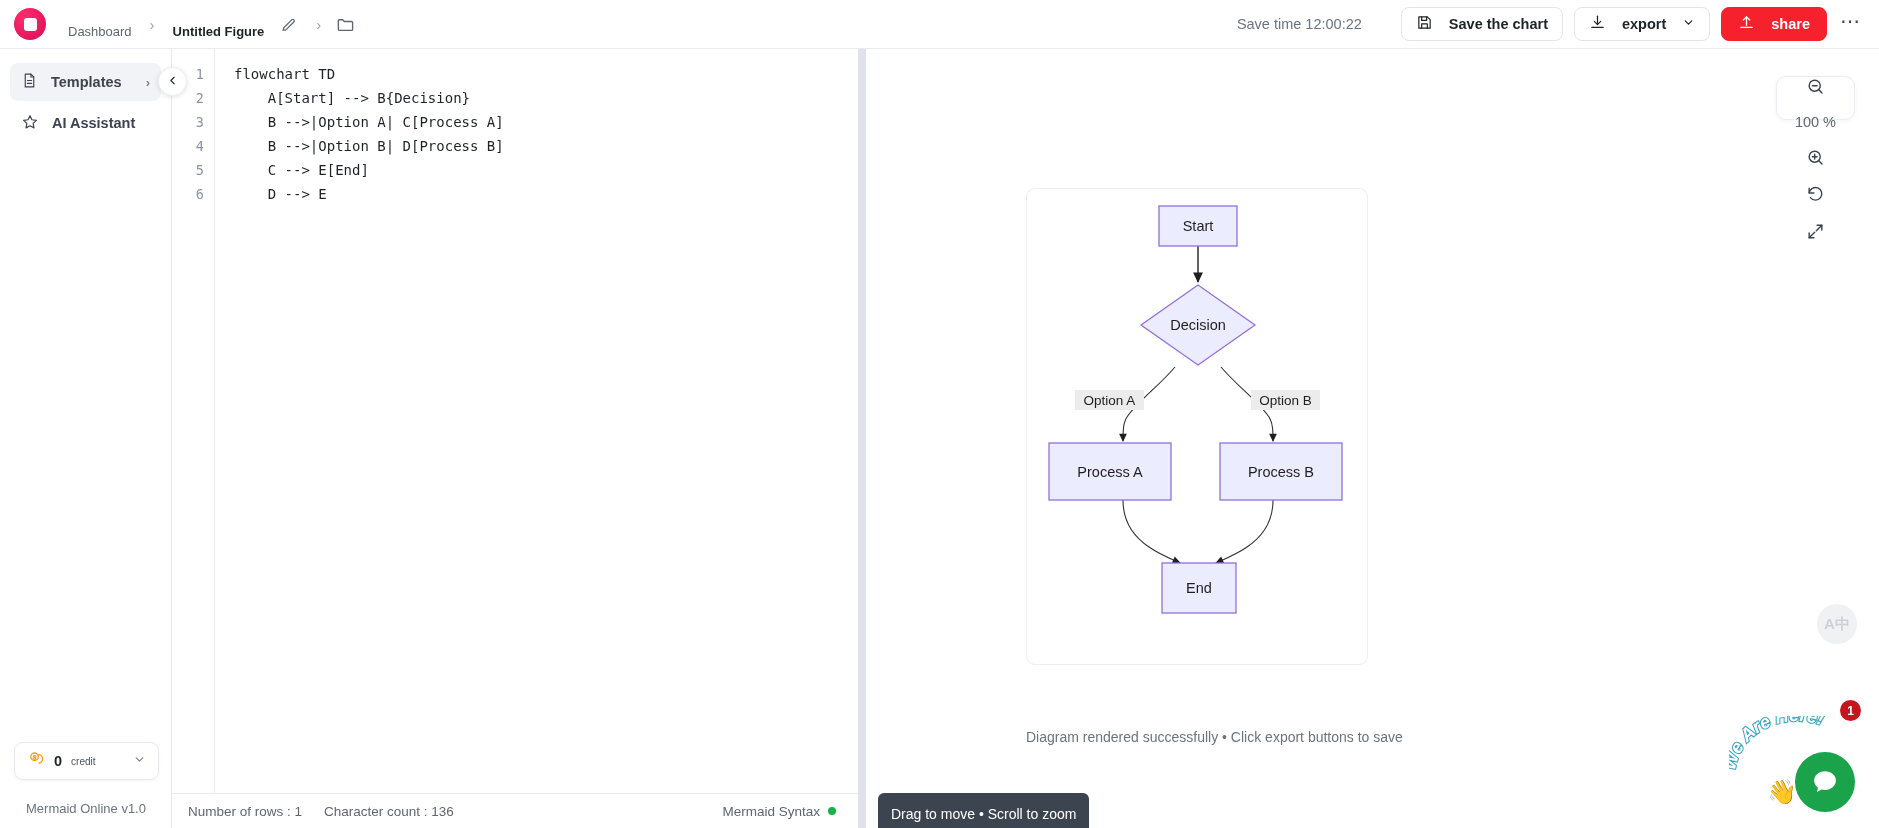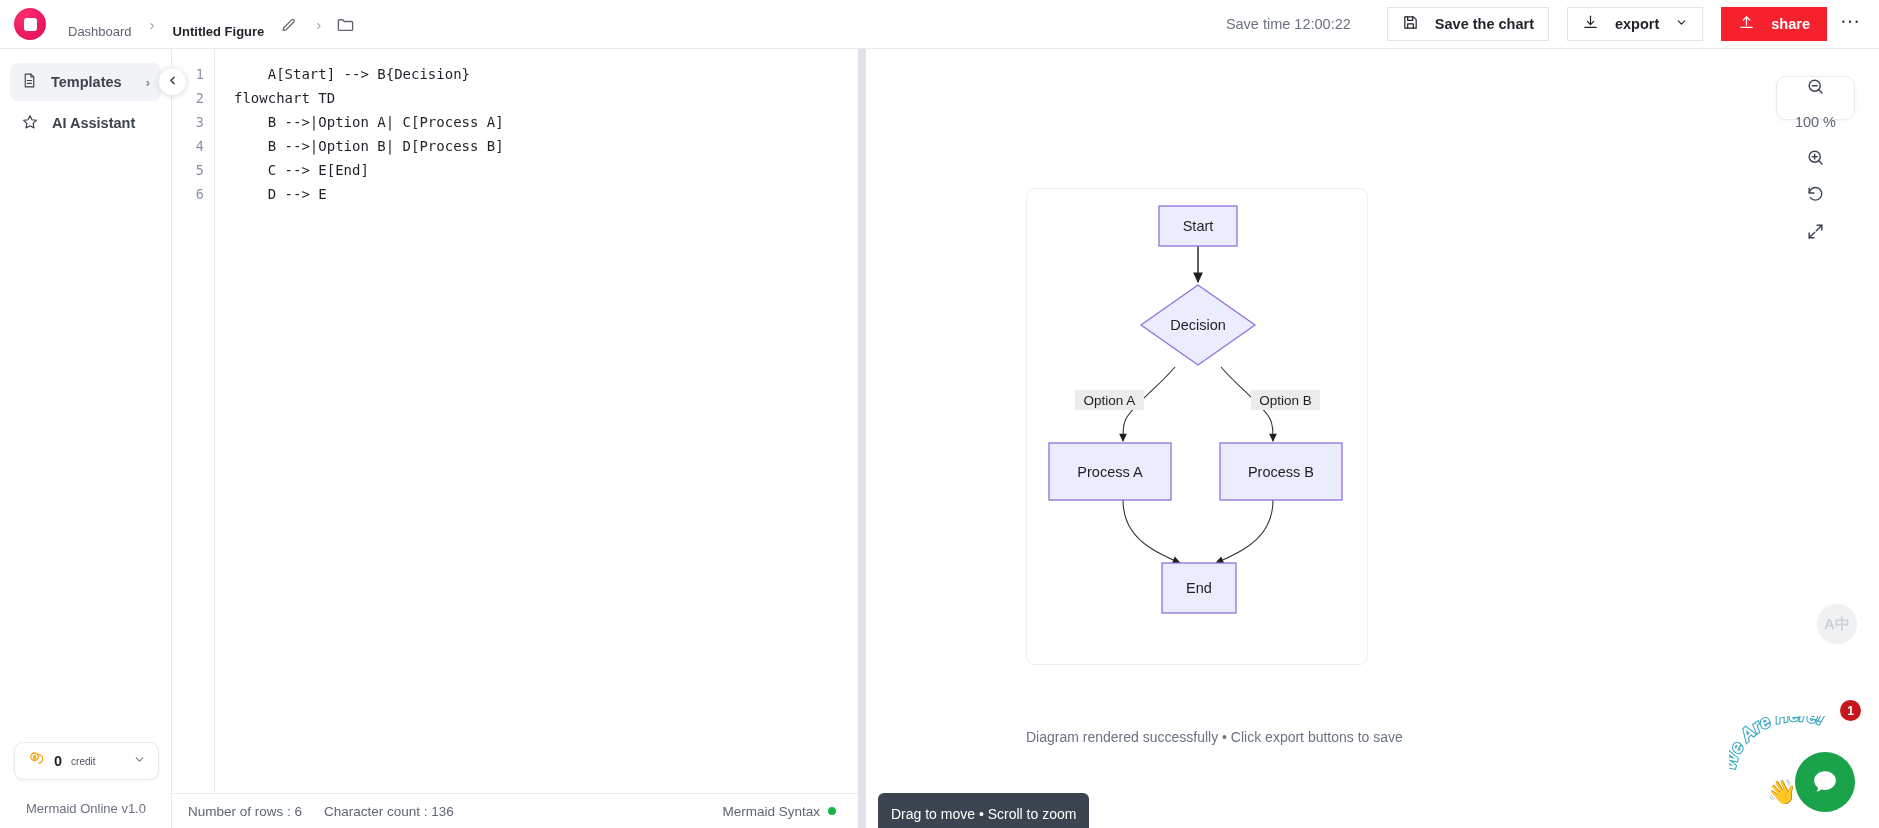--- a/index.html
+++ b/index.html
@@ -31,27 +31,27 @@
     font-size: 13px; color: #5f6672; margin-left: 22px; white-space: nowrap; margin-top: 14px;
   }
   .crumb.current { color: #1f2329; font-weight: 700; margin-left: 18px; }
   .crumb-sep { color: #9aa1ac; font-size: 15px; margin: 0 0 0 18px; }
   .ico-btn {
     margin-left: 14px; width: 20px; height: 20px; color: #5f6672;
     display: flex; align-items: center; justify-content: center;
   }
   .spacer { flex: 1 1 auto; }
 
-  .savetime { font-size: 14.5px; color: #6b7280; margin-right: 18px; white-space: nowrap; }
+  .savetime { font-size: 14.5px; color: #6b7280; margin-right: 28px; white-space: nowrap; }
 
   .tb-btn {
-    height: 34px; border: 1px solid #e3e5e9; border-radius: 0;
+    height: 34px; border: 1px solid #e3e5e9; border-radius: 8px;
     background: #fff; display: flex; align-items: center; gap: 16px;
     padding: 0 14px; font-size: 14.5px; font-weight: 700; color: #1f2329;
-    margin-left: 18px; white-space: nowrap;
+    margin-left: 11px; white-space: nowrap;
   }
   .tb-btn.primary {
     background: #f5222d; border-color: #f5222d; color: #fff;
     padding: 8px 16px;
   }
   .tb-more {
     margin-left: 13px; color: #3c4450; font-size: 20px; letter-spacing: 1px;
     line-height: 10px; padding-bottom: 7px;
   }
 
@@ -317,30 +317,30 @@
 <div class="editor">
   <div class="gutter">
     <div class="ln">1</div>
     <div class="ln">2</div>
     <div class="ln">3</div>
     <div class="ln">4</div>
     <div class="ln">5</div>
     <div class="ln">6</div>
   </div>
   <div class="code">
+    <div class="cl">flowchart TD</div>
     <div class="cl">    A[Start] --&gt; B{Decision}</div>
-    <div class="cl">flowchart TD</div>
     <div class="cl">    B --&gt;|Option A| C[Process A]</div>
     <div class="cl">    B --&gt;|Option B| D[Process B]</div>
     <div class="cl">    C --&gt; E[End]</div>
     <div class="cl">    D --&gt; E</div>
   </div>
 
   <div class="editor-status">
-    <span class="st">Number of rows : 6</span>
+    <span class="st">Number of rows : 1</span>
     <span class="st">Character count : 136</span>
     <span class="syntax-wrap">
       <span>Mermaid Syntax</span>
       <span class="dot-green"></span>
     </span>
   </div>
 </div>
 
 <div class="vdivider"></div>
 

